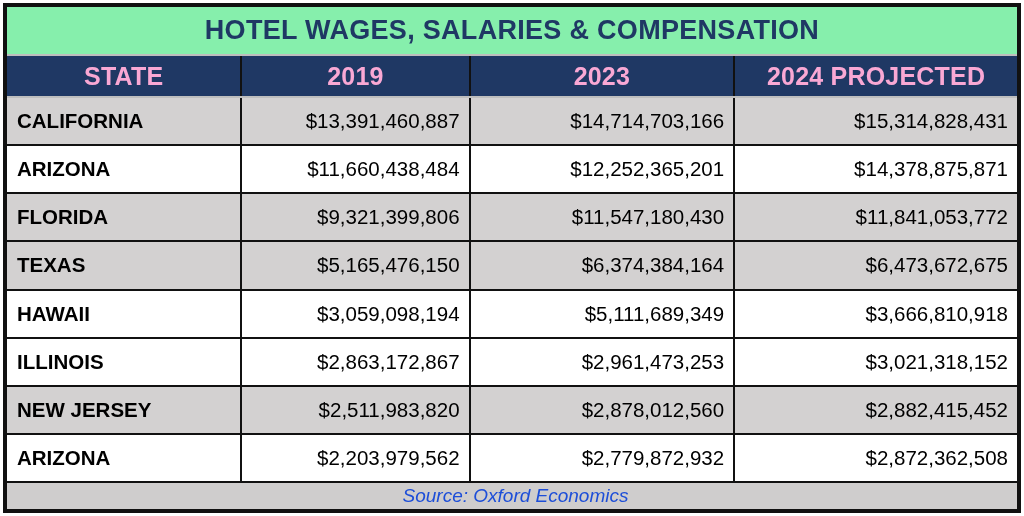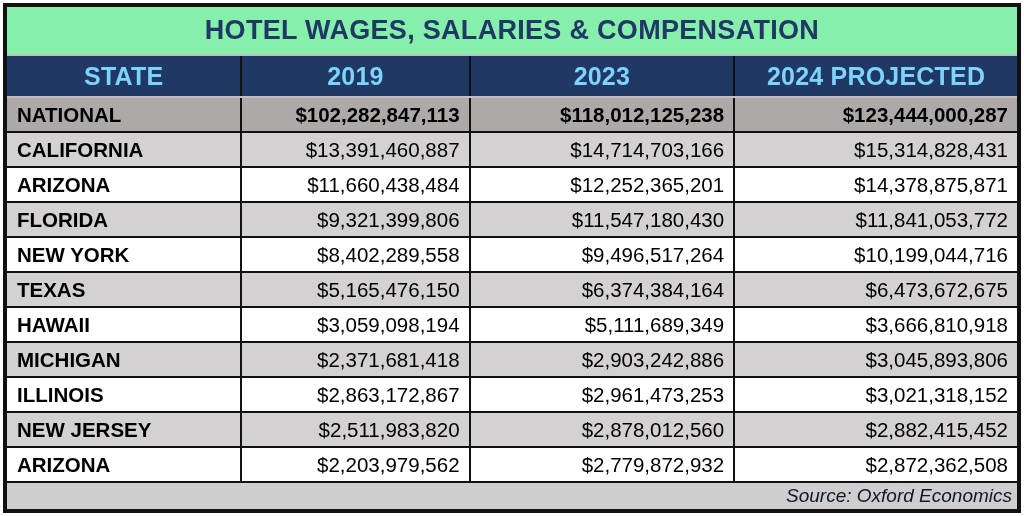--- a/index.html
+++ b/index.html
@@ -42,21 +42,21 @@
     border-collapse: collapse;
     table-layout: fixed;
   }
   col.c0 { width: 23.2%; }
   col.c1 { width: 22.6%; }
   col.c2 { width: 26.2%; }
   col.c3 { width: 28.0%; }
 
   thead th {
     background: var(--navy, #1F3864);
-    color: #7dd3fc;
+    color: #f9a8d4;
     font-size: 25px;
     font-weight: bold;
     letter-spacing: 0.2px;
     height: 40px;
     text-align: center;
     border-left: 2px solid var(--line, #111111);
     border-bottom: 2px solid var(--gap, #BEBEBE);
     border-top: none;
     padding: 0;
   }
@@ -86,22 +86,22 @@
   tr.national { background: var(--national, #ADA9A9); }
   tr.national td { font-weight: bold; }
   tr.shade { background: var(--alt, #D3D1D1); }
   tr.plain { background: #ffffff; }
 
   tfoot td.source {
     height: 26px;
     background: var(--sourcebg, #CFCDCD);
     font-style: italic;
     font-size: 19px;
-    color: #0f172a;
-    text-align: right;
+    color: #1d4ed8;
+    text-align: center;
     padding: 0 5px 0 12px;
     border-top: 2px solid var(--line, #111111);
     border-left: none;
     border-right: none;
     border-bottom: none;
     white-space: nowrap;
   }
 </style>
 </head>
 <body>
@@ -117,67 +117,49 @@
     </colgroup>
     <thead>
       <tr>
         <th>STATE</th>
         <th>2019</th>
         <th>2023</th>
         <th>2024 PROJECTED</th>
       </tr>
     </thead>
     <tbody id="tbody">
-        <tr class="national">
-          <th>NATIONAL</th>
-          <td>$102,282,847,113</td>
-          <td>$118,012,125,238</td>
-          <td>$123,444,000,287</td>
-        </tr>
         <tr class="shade">
           <th>CALIFORNIA</th>
           <td>$13,391,460,887</td>
           <td>$14,714,703,166</td>
           <td>$15,314,828,431</td>
         </tr>
         <tr class="plain">
           <th>ARIZONA</th>
           <td>$11,660,438,484</td>
           <td>$12,252,365,201</td>
           <td>$14,378,875,871</td>
         </tr>
         <tr class="shade">
           <th>FLORIDA</th>
           <td>$9,321,399,806</td>
           <td>$11,547,180,430</td>
           <td>$11,841,053,772</td>
         </tr>
-        <tr class="plain">
-          <th>NEW YORK</th>
-          <td>$8,402,289,558</td>
-          <td>$9,496,517,264</td>
-          <td>$10,199,044,716</td>
-        </tr>
         <tr class="shade">
           <th>TEXAS</th>
           <td>$5,165,476,150</td>
           <td>$6,374,384,164</td>
           <td>$6,473,672,675</td>
         </tr>
         <tr class="plain">
           <th>HAWAII</th>
           <td>$3,059,098,194</td>
           <td>$5,111,689,349</td>
           <td>$3,666,810,918</td>
-        </tr>
-        <tr class="shade">
-          <th>MICHIGAN</th>
-          <td>$2,371,681,418</td>
-          <td>$2,903,242,886</td>
-          <td>$3,045,893,806</td>
         </tr>
         <tr class="plain">
           <th>ILLINOIS</th>
           <td>$2,863,172,867</td>
           <td>$2,961,473,253</td>
           <td>$3,021,318,152</td>
         </tr>
         <tr class="shade">
           <th>NEW JERSEY</th>
           <td>$2,511,983,820</td>

